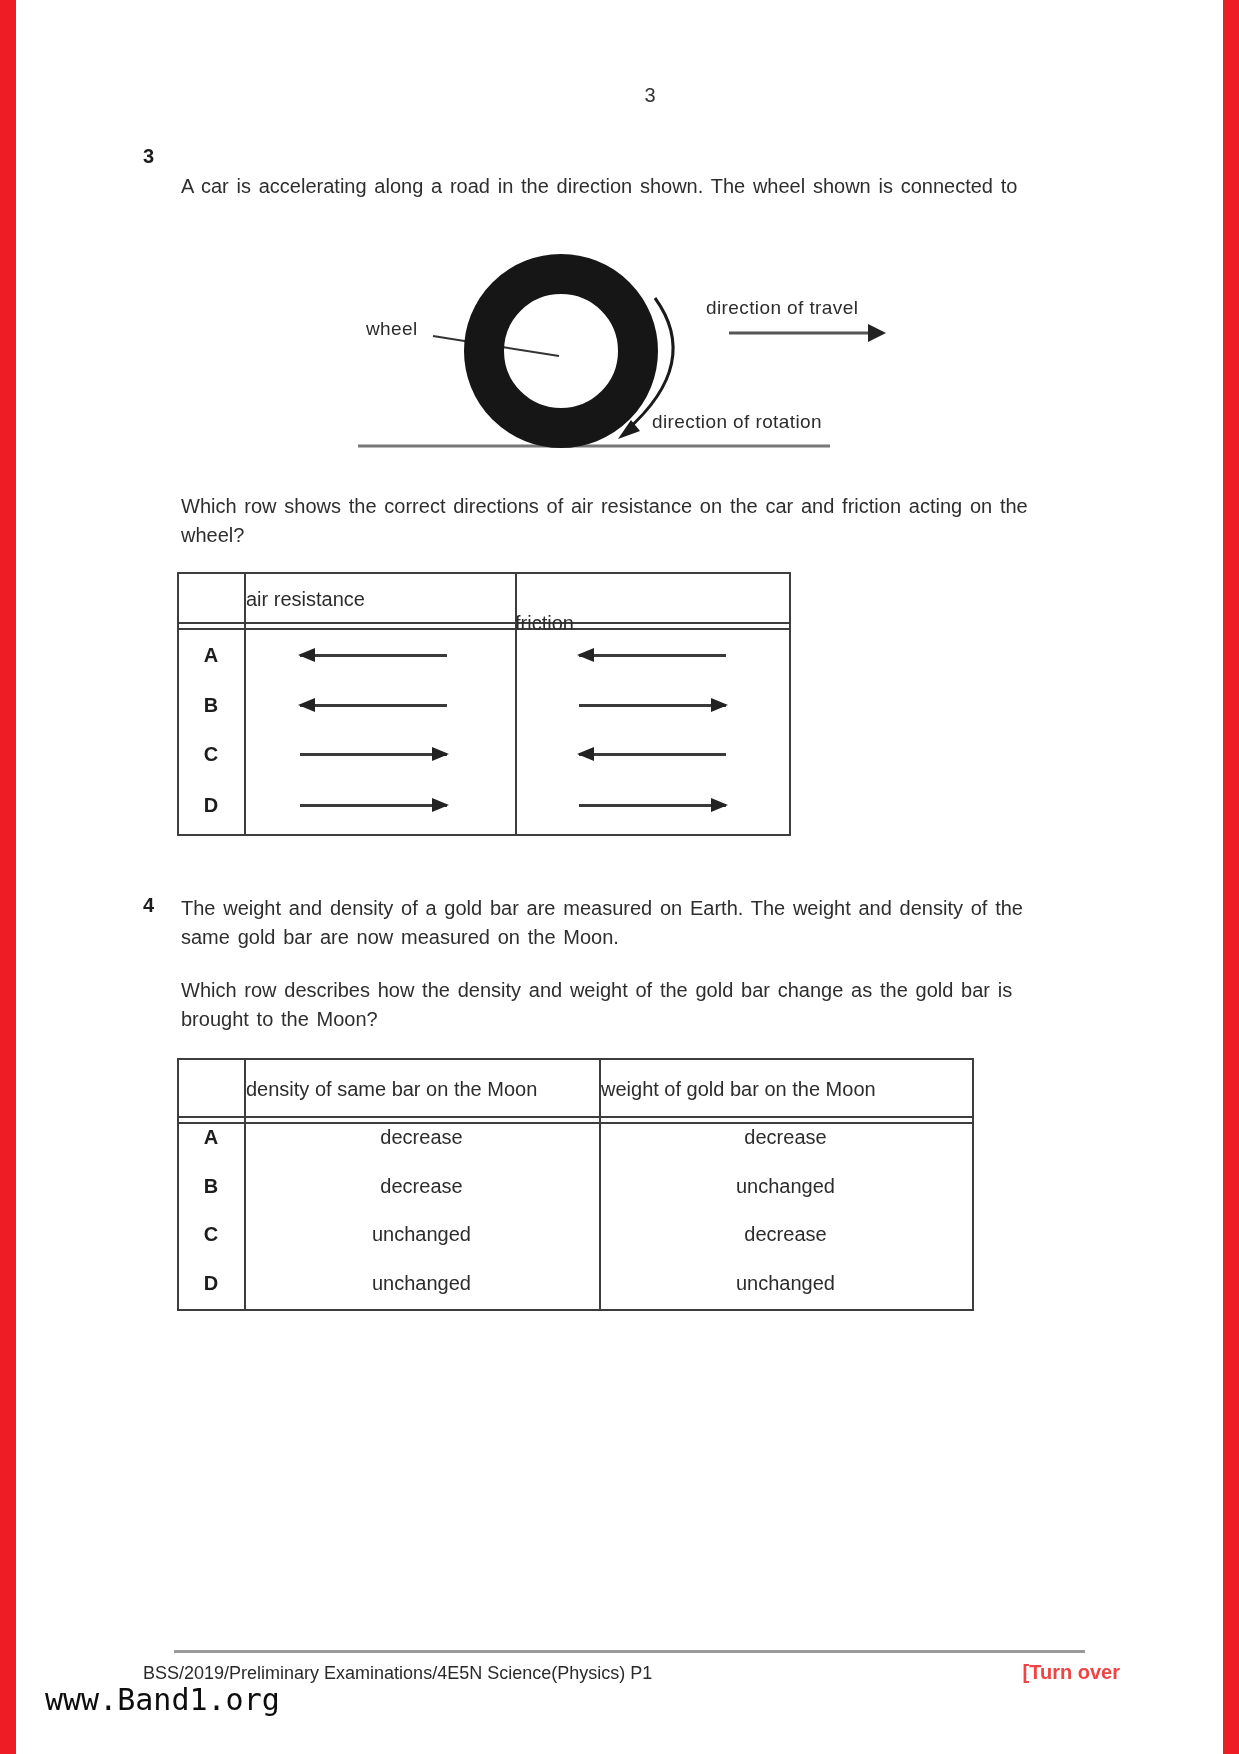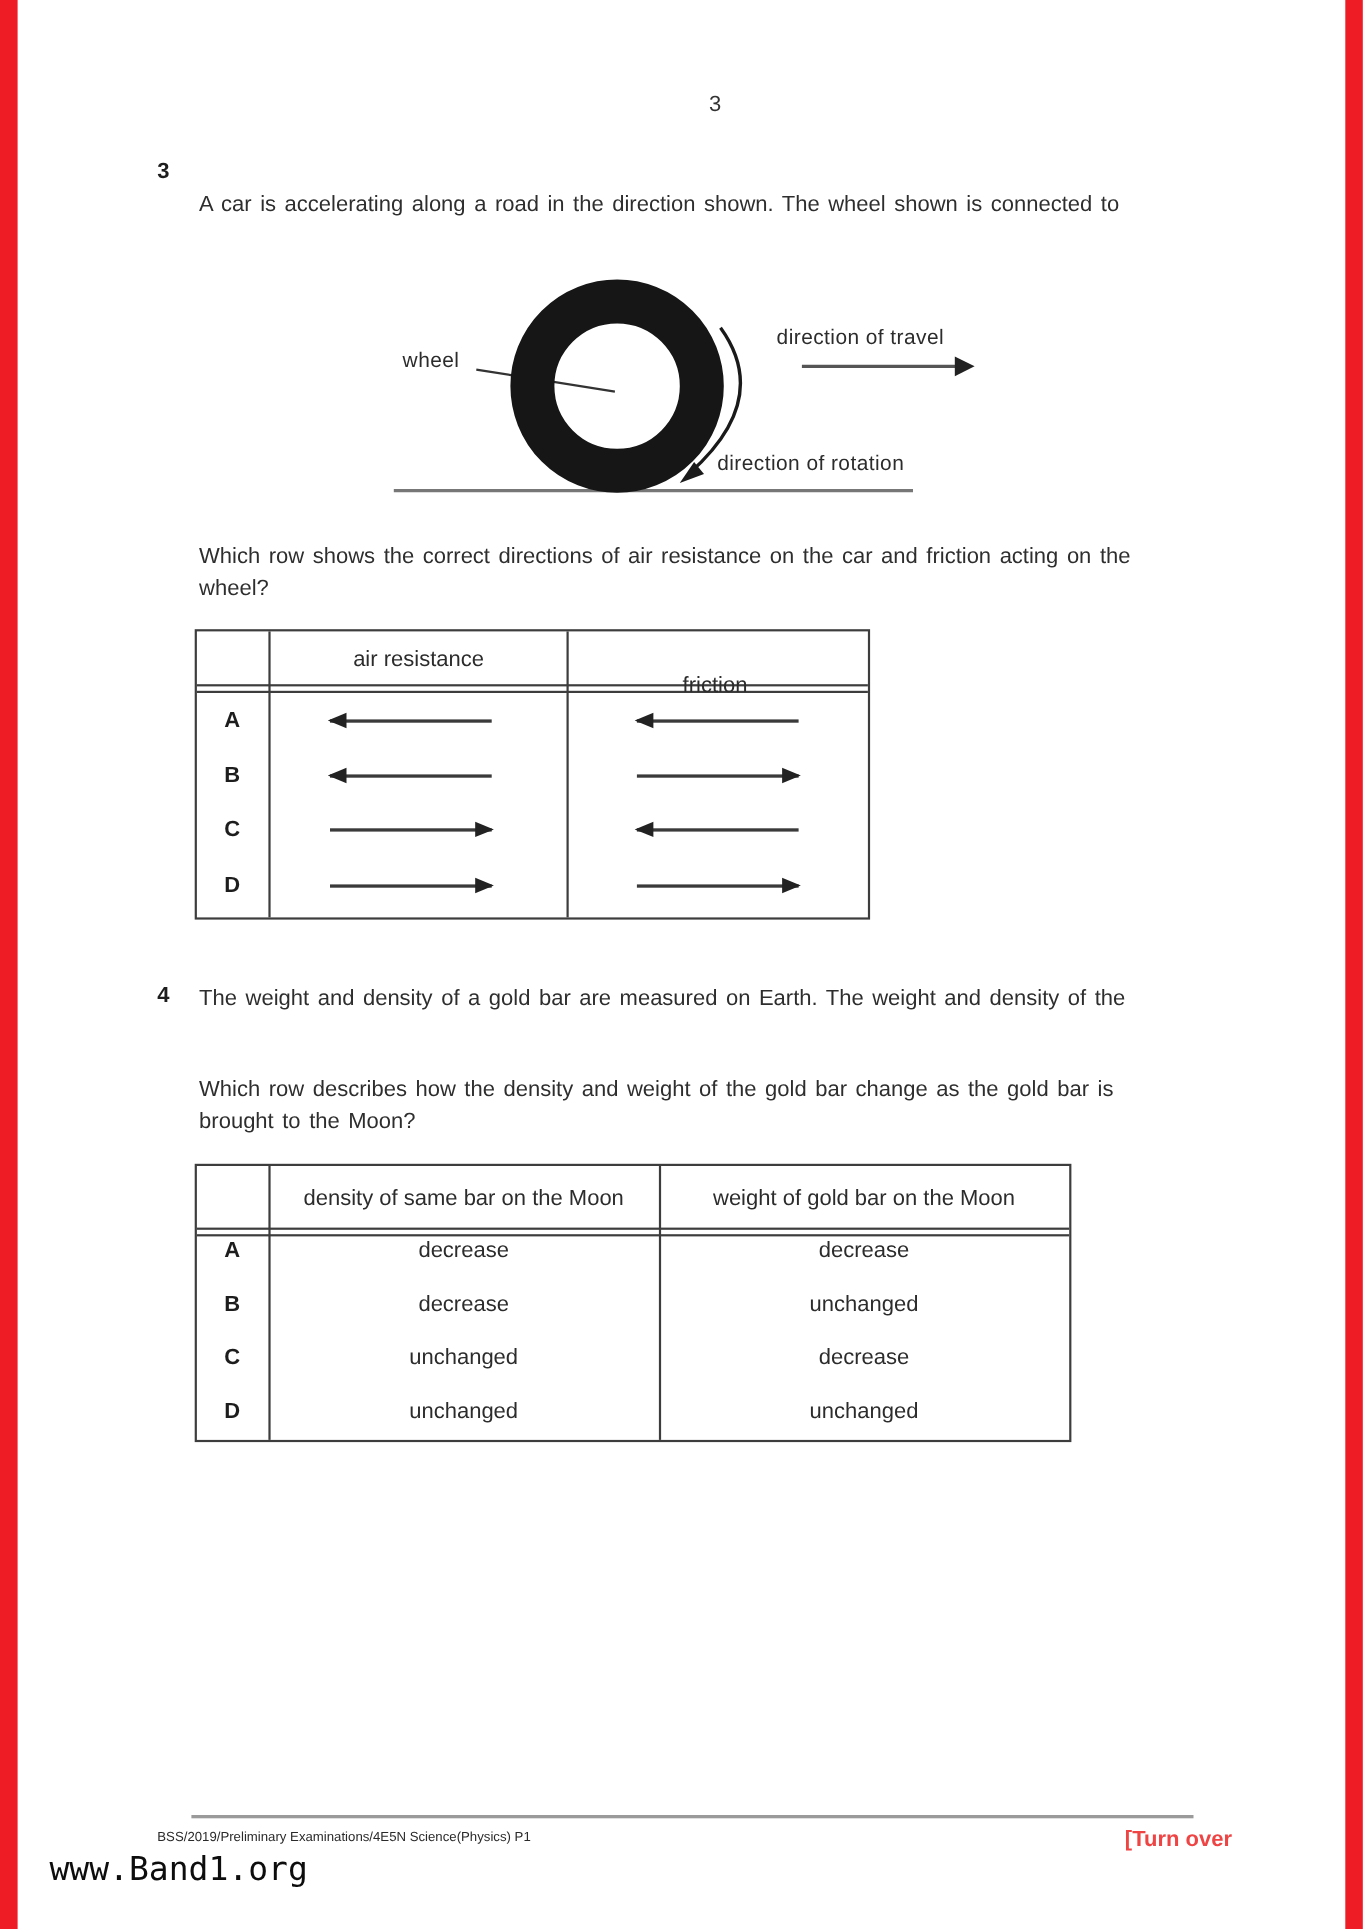--- a/index.html
+++ b/index.html
@@ -26,38 +26,38 @@
   .lbl-travel{left:376px;top:82px;}
   .lbl-rotation{left:322px;top:196px;}
 
   
   .ans-table{position:absolute;border:2px solid #3d3d3d;background:#fff;}
   .t1{left:177px;top:572px;width:610px;height:260px;}
   .t2{left:177px;top:1058px;width:793px;height:249px;}
   .vline{position:absolute;top:0;bottom:0;width:2px;background:#3d3d3d;}
   .dline{position:absolute;left:0;right:0;height:4px;
     border-top:2px solid #3d3d3d;border-bottom:2px solid #3d3d3d;}
-  .th{position:absolute;font-size:20px;color:#2c2c2c;text-align:center;white-space:nowrap;}
+  .th{position:absolute;font-size:20px;color:#2c2c2c;white-space:nowrap;}
   .letter{position:absolute;width:64px;text-align:center;font-size:20px;
     font-weight:bold;color:#1d1d1d;line-height:28px;}
   .cellval{position:absolute;text-align:center;font-size:20px;color:#2c2c2c;line-height:28px;}
 
   .arrow{position:absolute;height:3px;width:147px;background:#3a3a3a;}
   .arrow[data-dir="left"]::before{
     content:"";position:absolute;left:-2px;top:-6px;width:0;height:0;
     border-top:7.5px solid transparent;border-bottom:7.5px solid transparent;
     border-right:17px solid #222;}
   .arrow[data-dir="right"]::after{
     content:"";position:absolute;right:-2px;top:-6px;width:0;height:0;
     border-top:7.5px solid transparent;border-bottom:7.5px solid transparent;
     border-left:17px solid #222;}
 
   
   .footer-rule{position:absolute;left:174px;top:1650px;width:911px;height:3px;background:#9a9a9a;}
-  .footer-code{position:absolute;left:143px;top:1663px;font-size:12px;color:#2a2a2a;white-space:nowrap;}
+  .footer-code{position:absolute;left:143px;top:1663px;font-size:18px;color:#2a2a2a;white-space:nowrap;}
   .turn-over{position:absolute;left:960px;top:1661px;width:160px;text-align:right;
     font-size:20px;font-weight:bold;color:#ef4444;white-space:nowrap;}
   .watermark{position:absolute;left:45px;top:1682px;
     font-family:"DejaVu Sans Mono",monospace;font-size:30px;color:#0d0d0d;white-space:nowrap;}
 </style>
 </head>
 <body>
 
 <div class="edge-bar edge-left"></div>
 <div class="edge-bar edge-right"></div>
@@ -112,20 +112,21 @@
   <div class="arrow" style="left:400px;top:130px;" data-dir="right"></div>
   <div class="arrow" style="left:121px;top:179px;" data-dir="right"></div>
   <div class="arrow" style="left:400px;top:179px;" data-dir="left"></div>
   <div class="arrow" style="left:121px;top:230px;" data-dir="right"></div>
   <div class="arrow" style="left:400px;top:230px;" data-dir="right"></div>
 </div>
 
 <div class="q-num" style="top:894px;">4</div>
 <div class="q-text" style="top:894px;">
   <div>The weight and density of a gold bar are measured on Earth. The weight and density of the</div>
+  <div>same gold bar are now measured on the Moon.</div>
 </div>
 <div class="q-text" style="top:976px;">
   <div>Which row describes how the density and weight of the gold bar change as the gold bar is</div>
   <div>brought to the Moon?</div>
 </div>
 
 <div class="ans-table t2">
   <div class="vline" style="left:65px;"></div>
   <div class="vline" style="left:420px;"></div>
   <div class="dline" style="top:56px;"></div>

